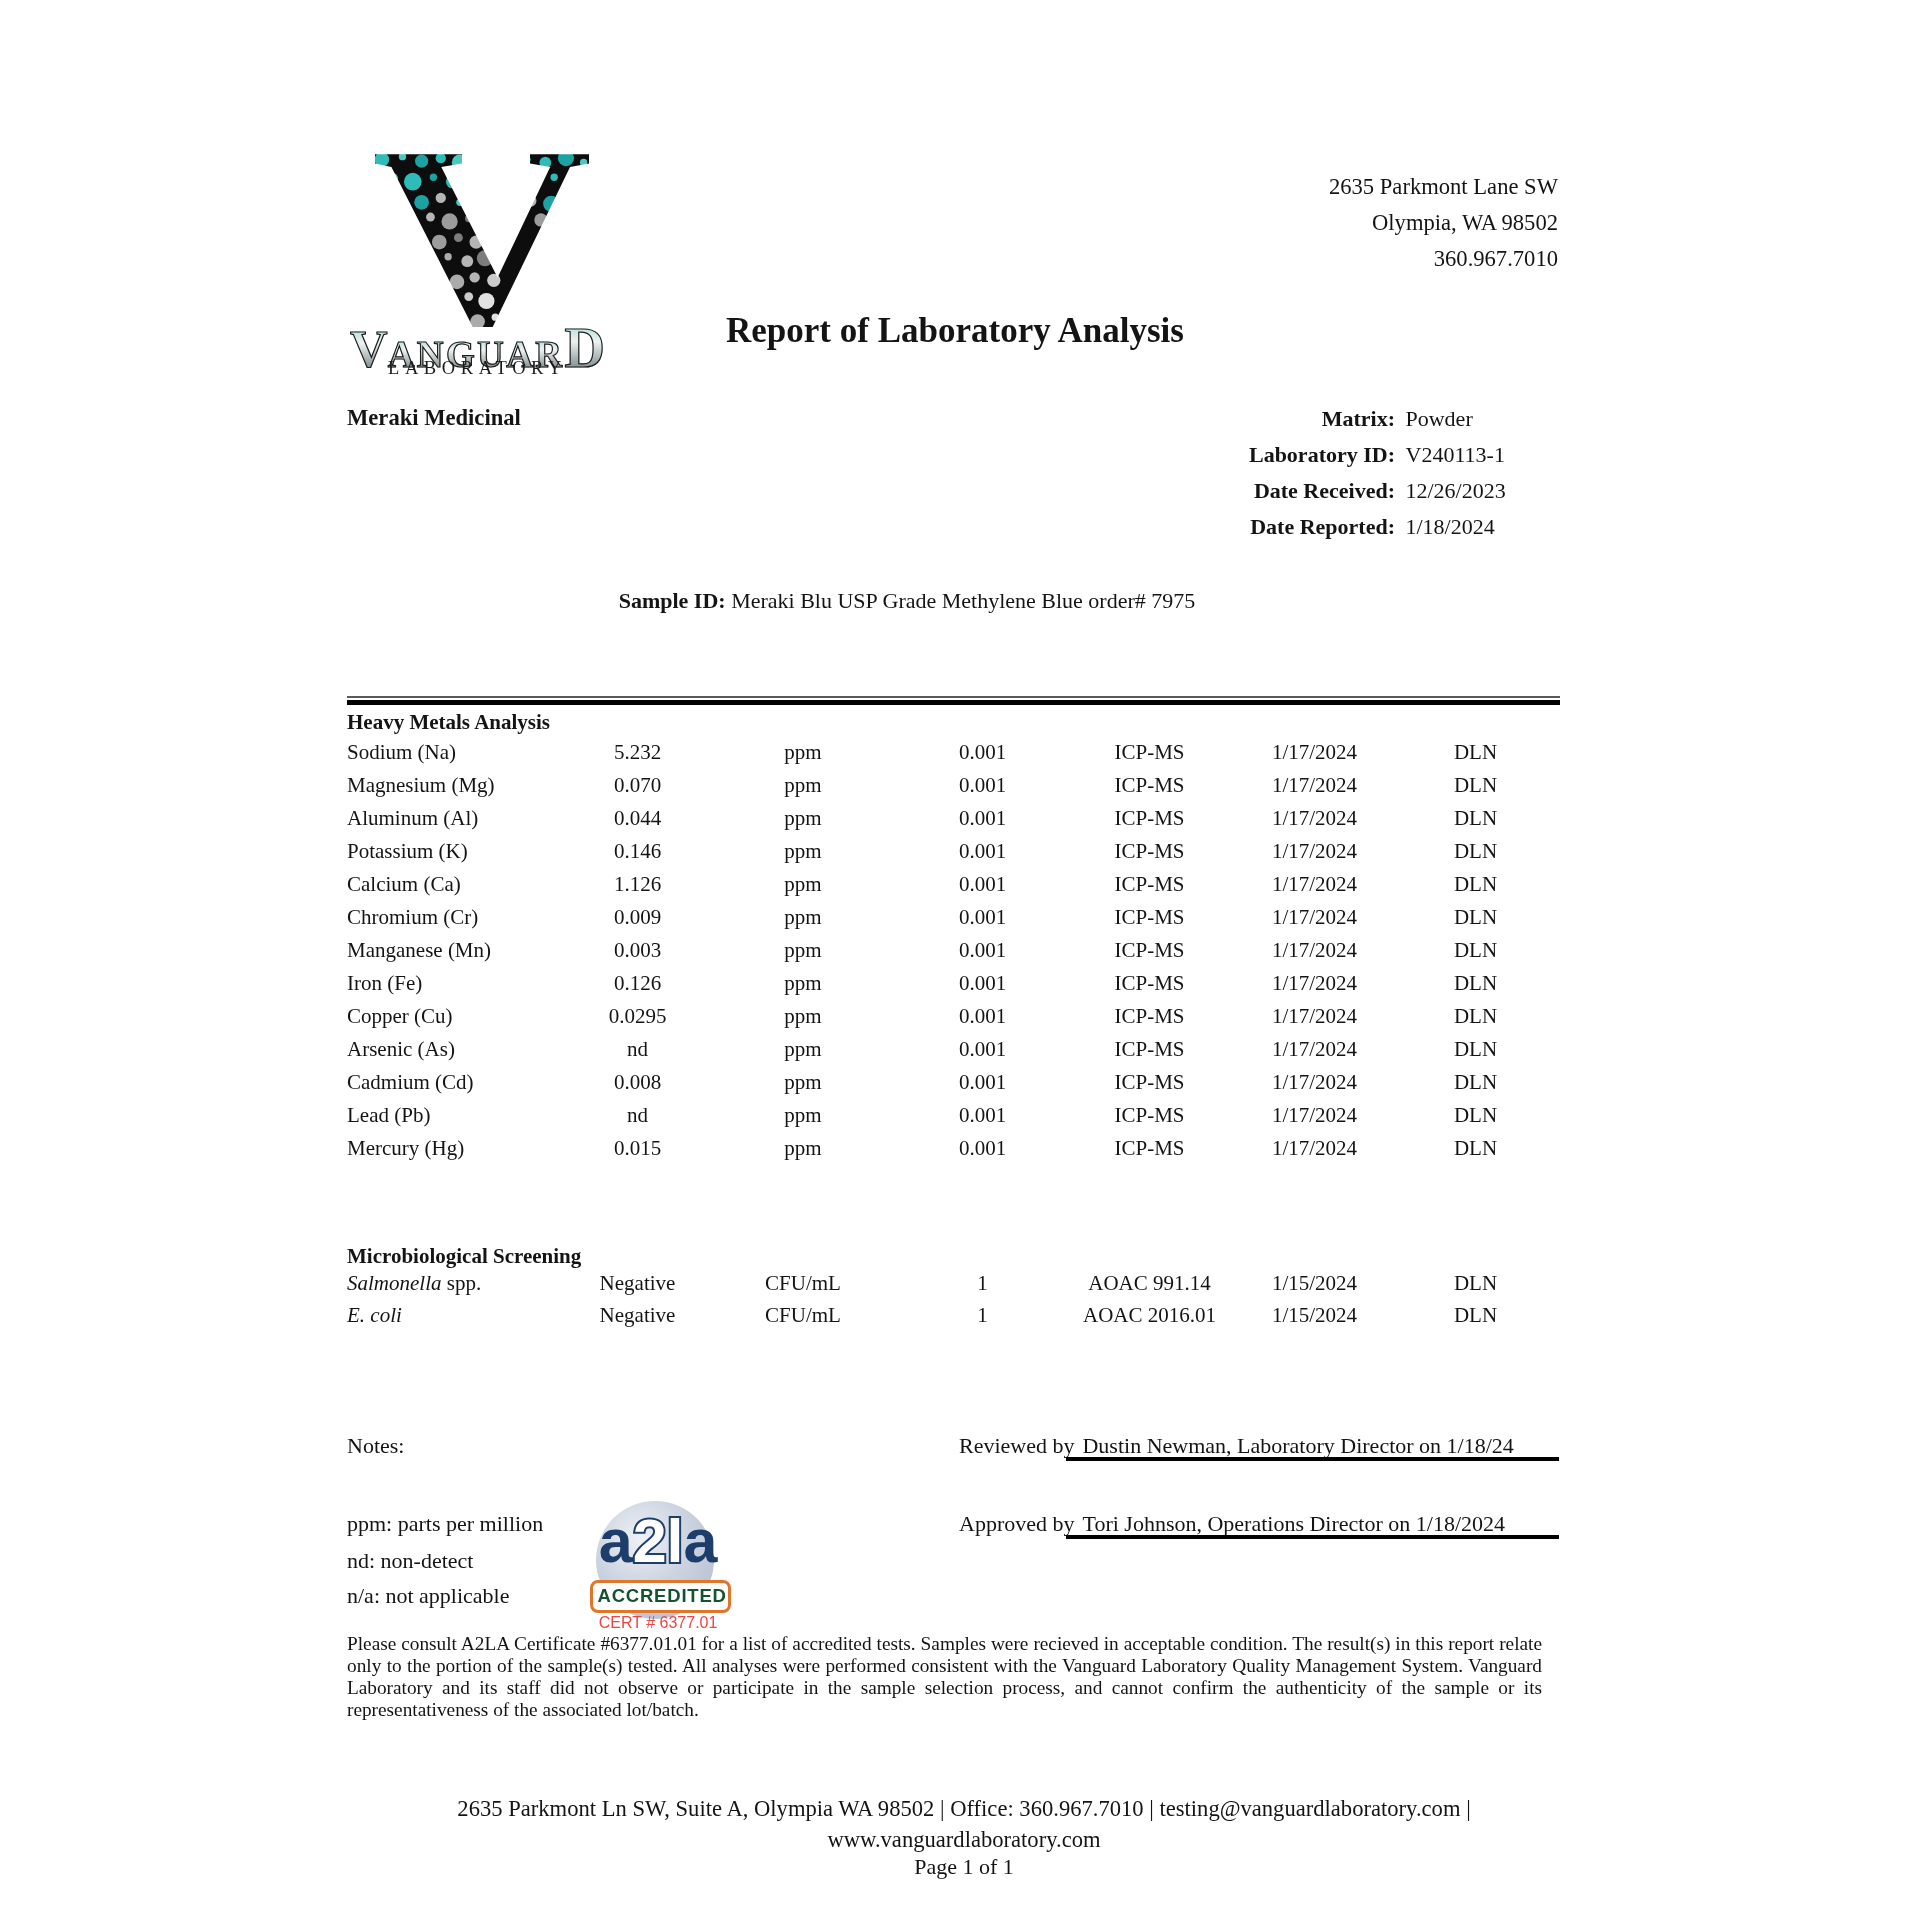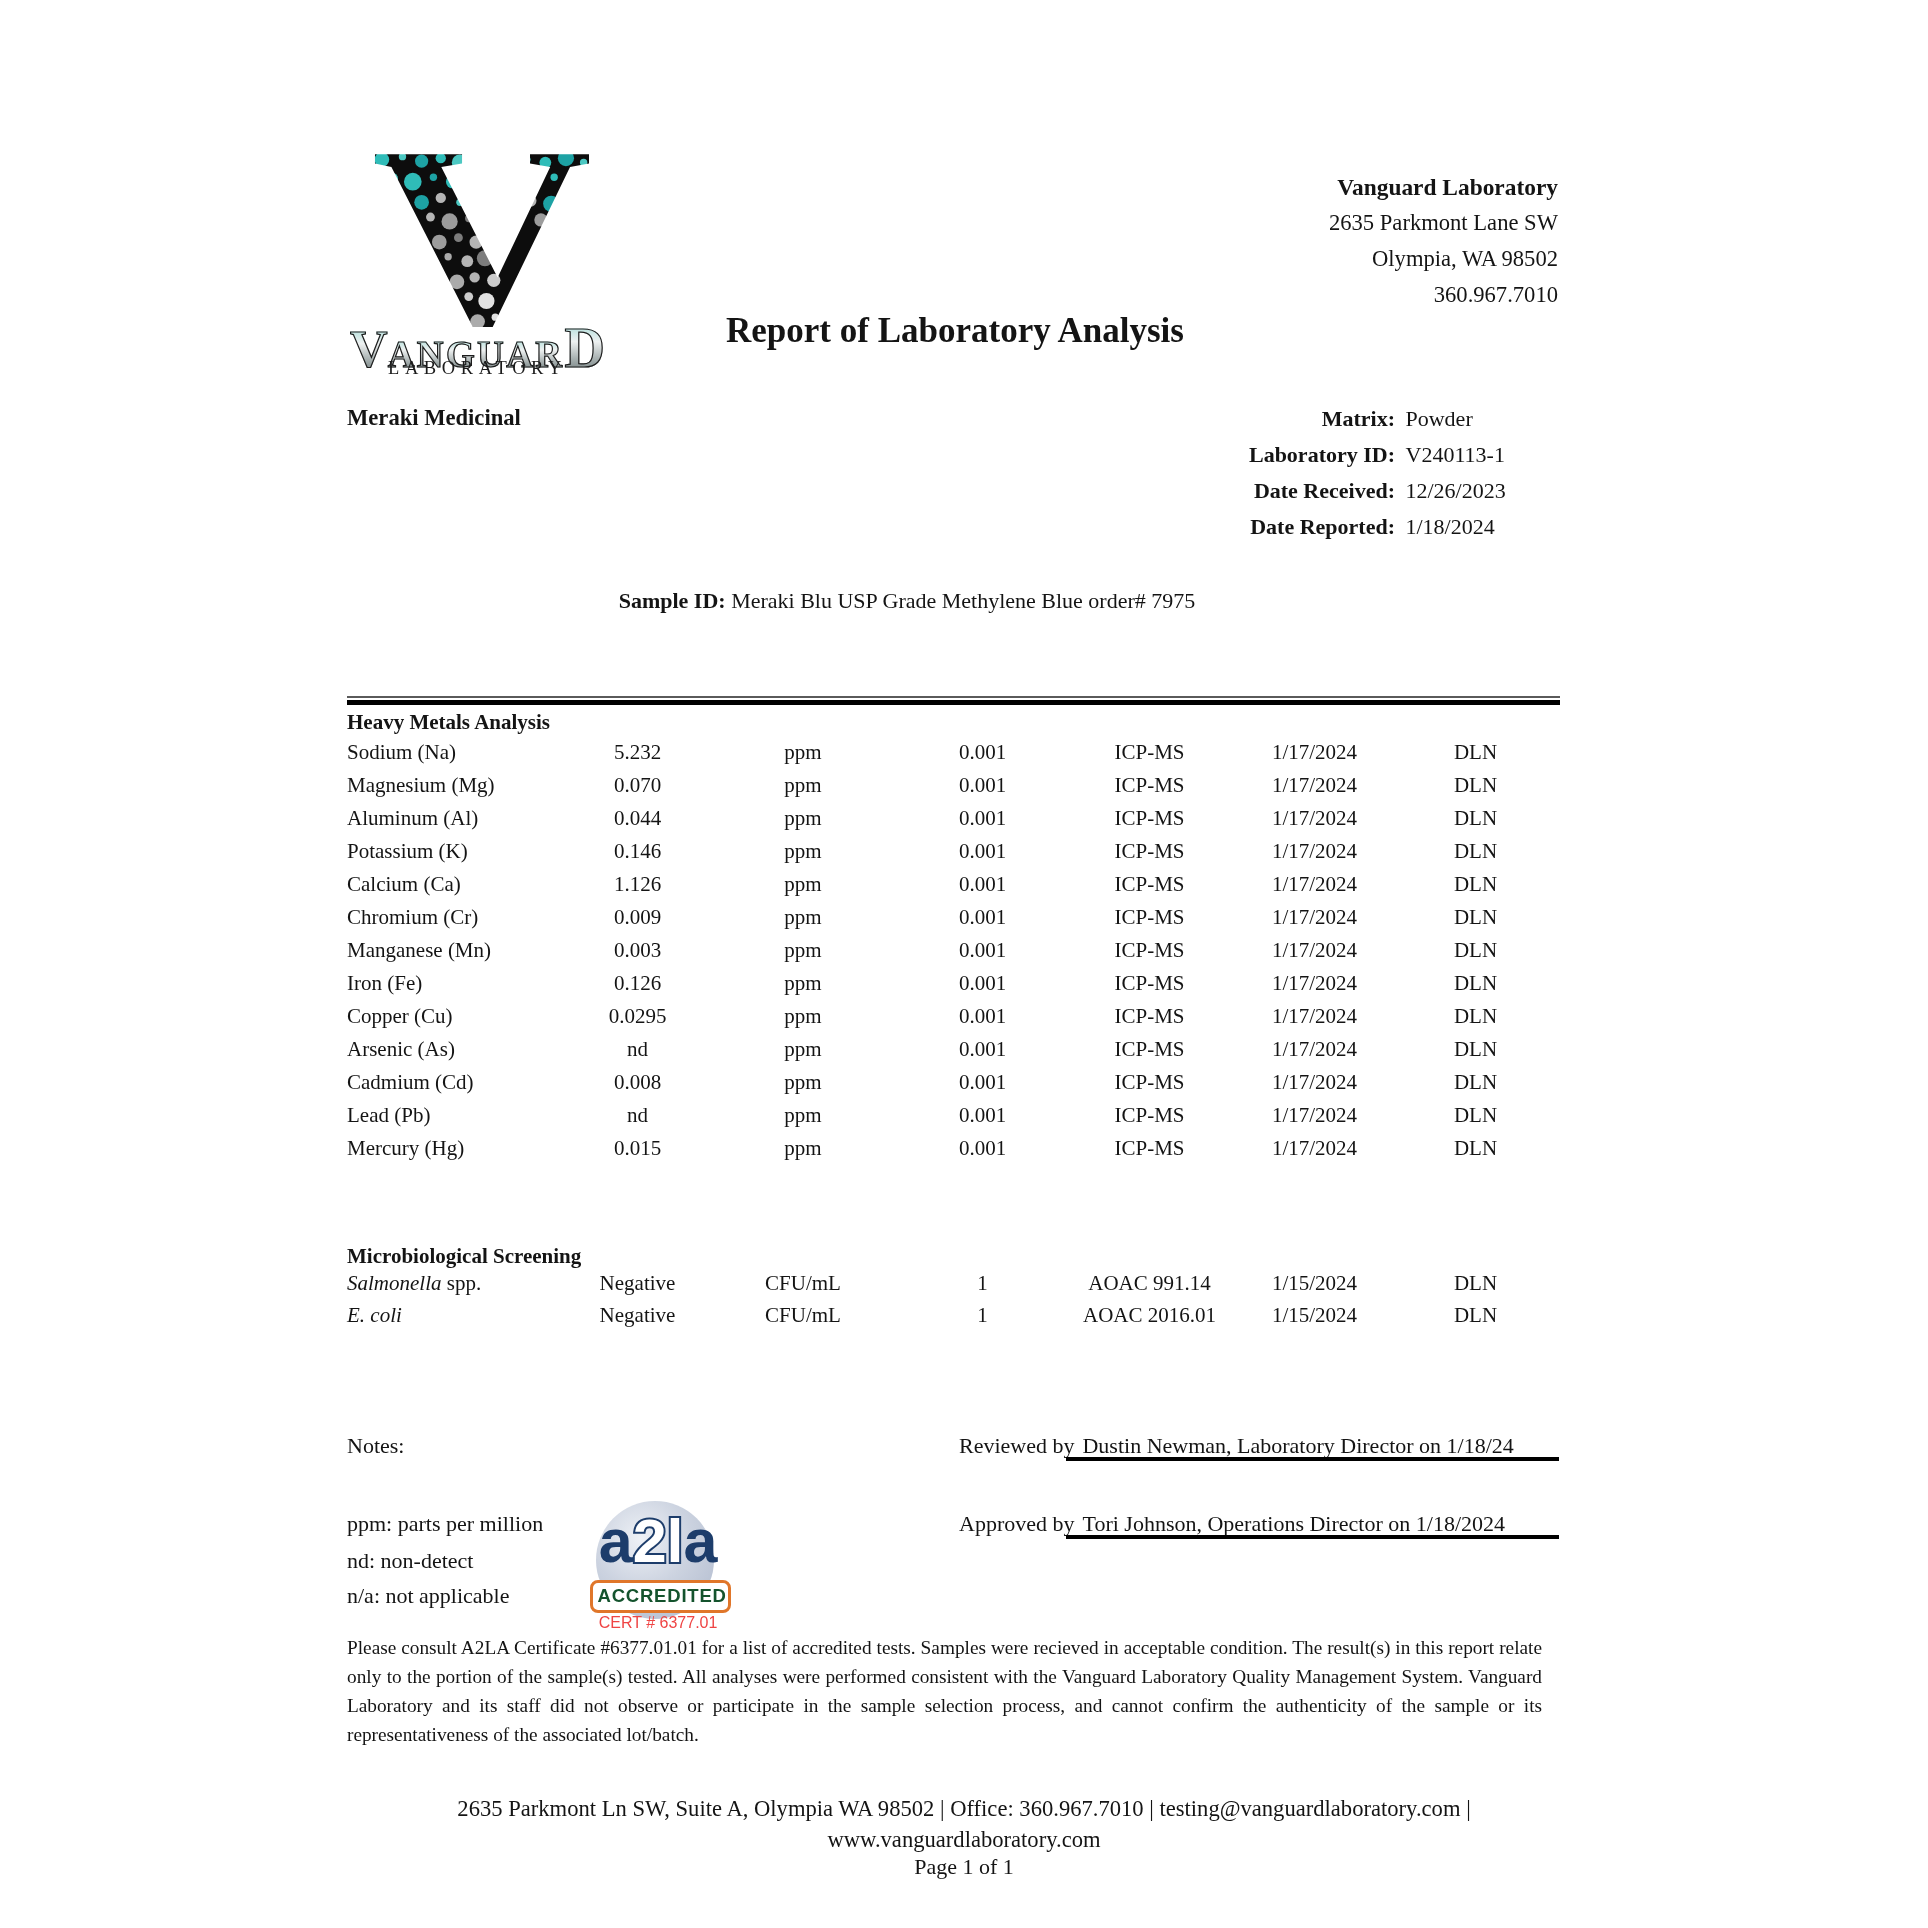--- a/index.html
+++ b/index.html
@@ -53,21 +53,21 @@
   .a2la-word{width:153px;text-align:center;font-family:"Liberation Sans","DejaVu Sans",sans-serif;
              font-weight:bold;font-size:61px;color:#1d3d6b;line-height:61px;}
   .a2la-word .knock{color:#ffffff;-webkit-text-stroke:4px #1d3d6b;paint-order:stroke fill;}
   .acc-badge{width:126px;background:#fff;border:3.2px solid #e0762a;border-radius:8px;
              font-family:"Liberation Sans","DejaVu Sans",sans-serif;font-weight:bold;font-size:18.5px;
              color:#14532d;text-align:center;padding:2.4px 4.8px;letter-spacing:0.8px;}
   .cert{width:153px;text-align:center;font-family:"Liberation Sans","DejaVu Sans",sans-serif;
         font-size:16px;color:#ef4444;}
 
   
-  .disclaimer{width:1195px;font-size:19.3px;line-height:29px;text-align:justify;}
+  .disclaimer{width:1195px;font-size:19.3px;line-height:22px;text-align:justify;}
   .footer-line{left:0;width:1928px;text-align:center;font-size:22.6px;}
   .footer-page{left:0;width:1928px;text-align:center;font-size:22px;}
 </style>
 </head>
 <body>
 
 <div class="page">
 
   <svg class="abs" style="left:363px;top:111px;" width="238" height="243" viewBox="0 0 320 330">
     <defs>
@@ -159,21 +159,20 @@
   </svg>
 
   <div class="abs wordmark" style="left:337px;top:316px;width:281px;">
     <span class="gtx lv">V</span>
       <span class="gtx lm">ANGUAR</span>
       <span class="gtx ld">D</span>
   </div>
   <div class="abs lab-sub" style="left:347px;top:358px;width:261px;">LABORATORY</div>
 
   <div class="abs lab-info" style="left:1129px;top:169px;">
-    <div class="nm">Vanguard Laboratory</div>
     <div>2635 Parkmont Lane SW</div>
     <div>Olympia, WA 98502</div>
     <div>360.967.7010</div>
   </div>
 
   <div class="abs doc-title" style="left:427px;top:311px;">Report of Laboratory Analysis</div>
 
   <div class="abs client" style="left:347px;top:405px;">Meraki Medicinal</div>
 
   <div class="abs" style="left:1145px;top:401px;width:413px;">

